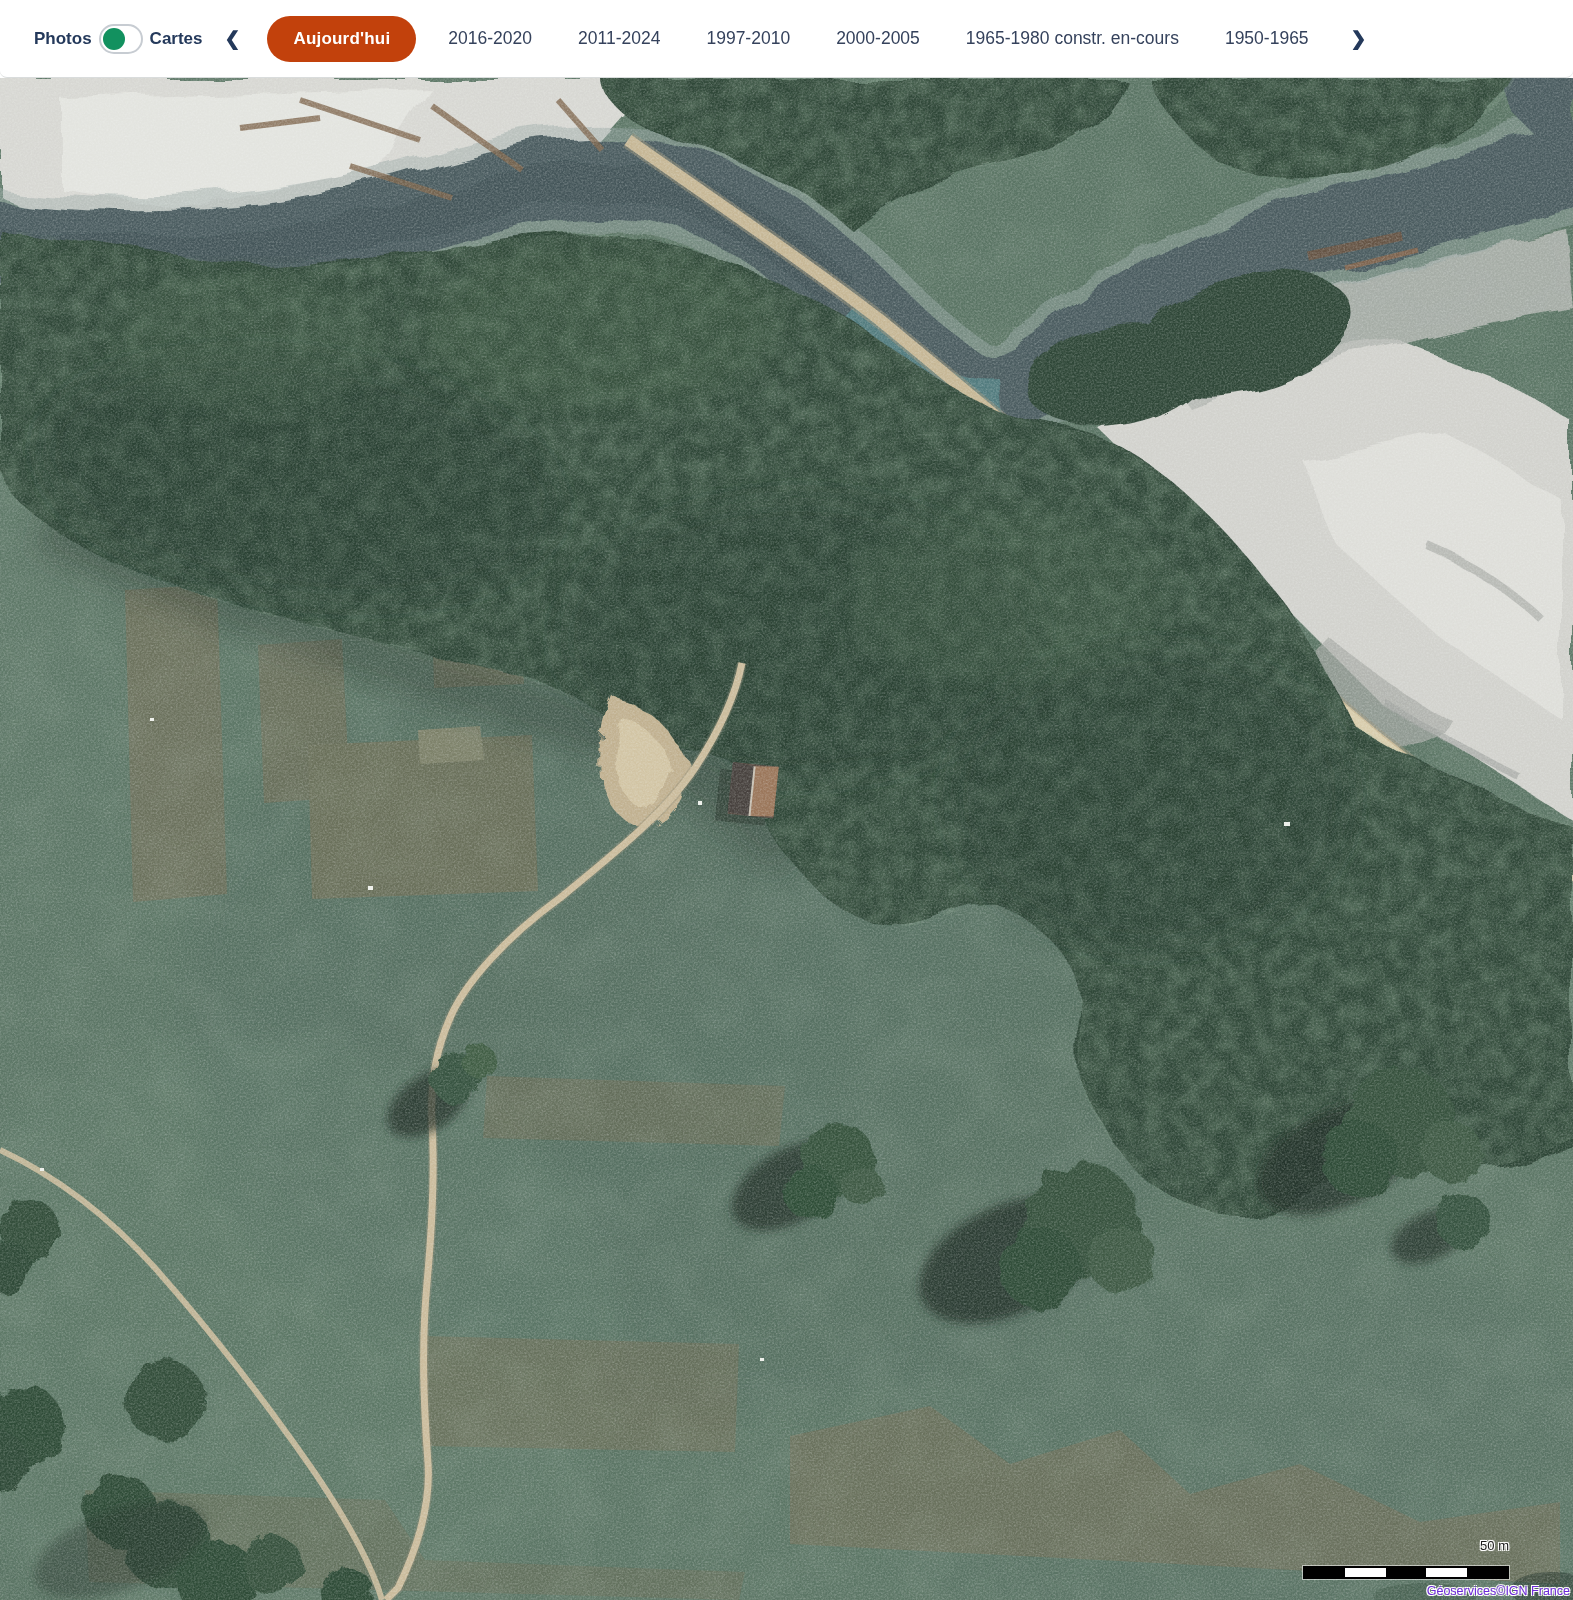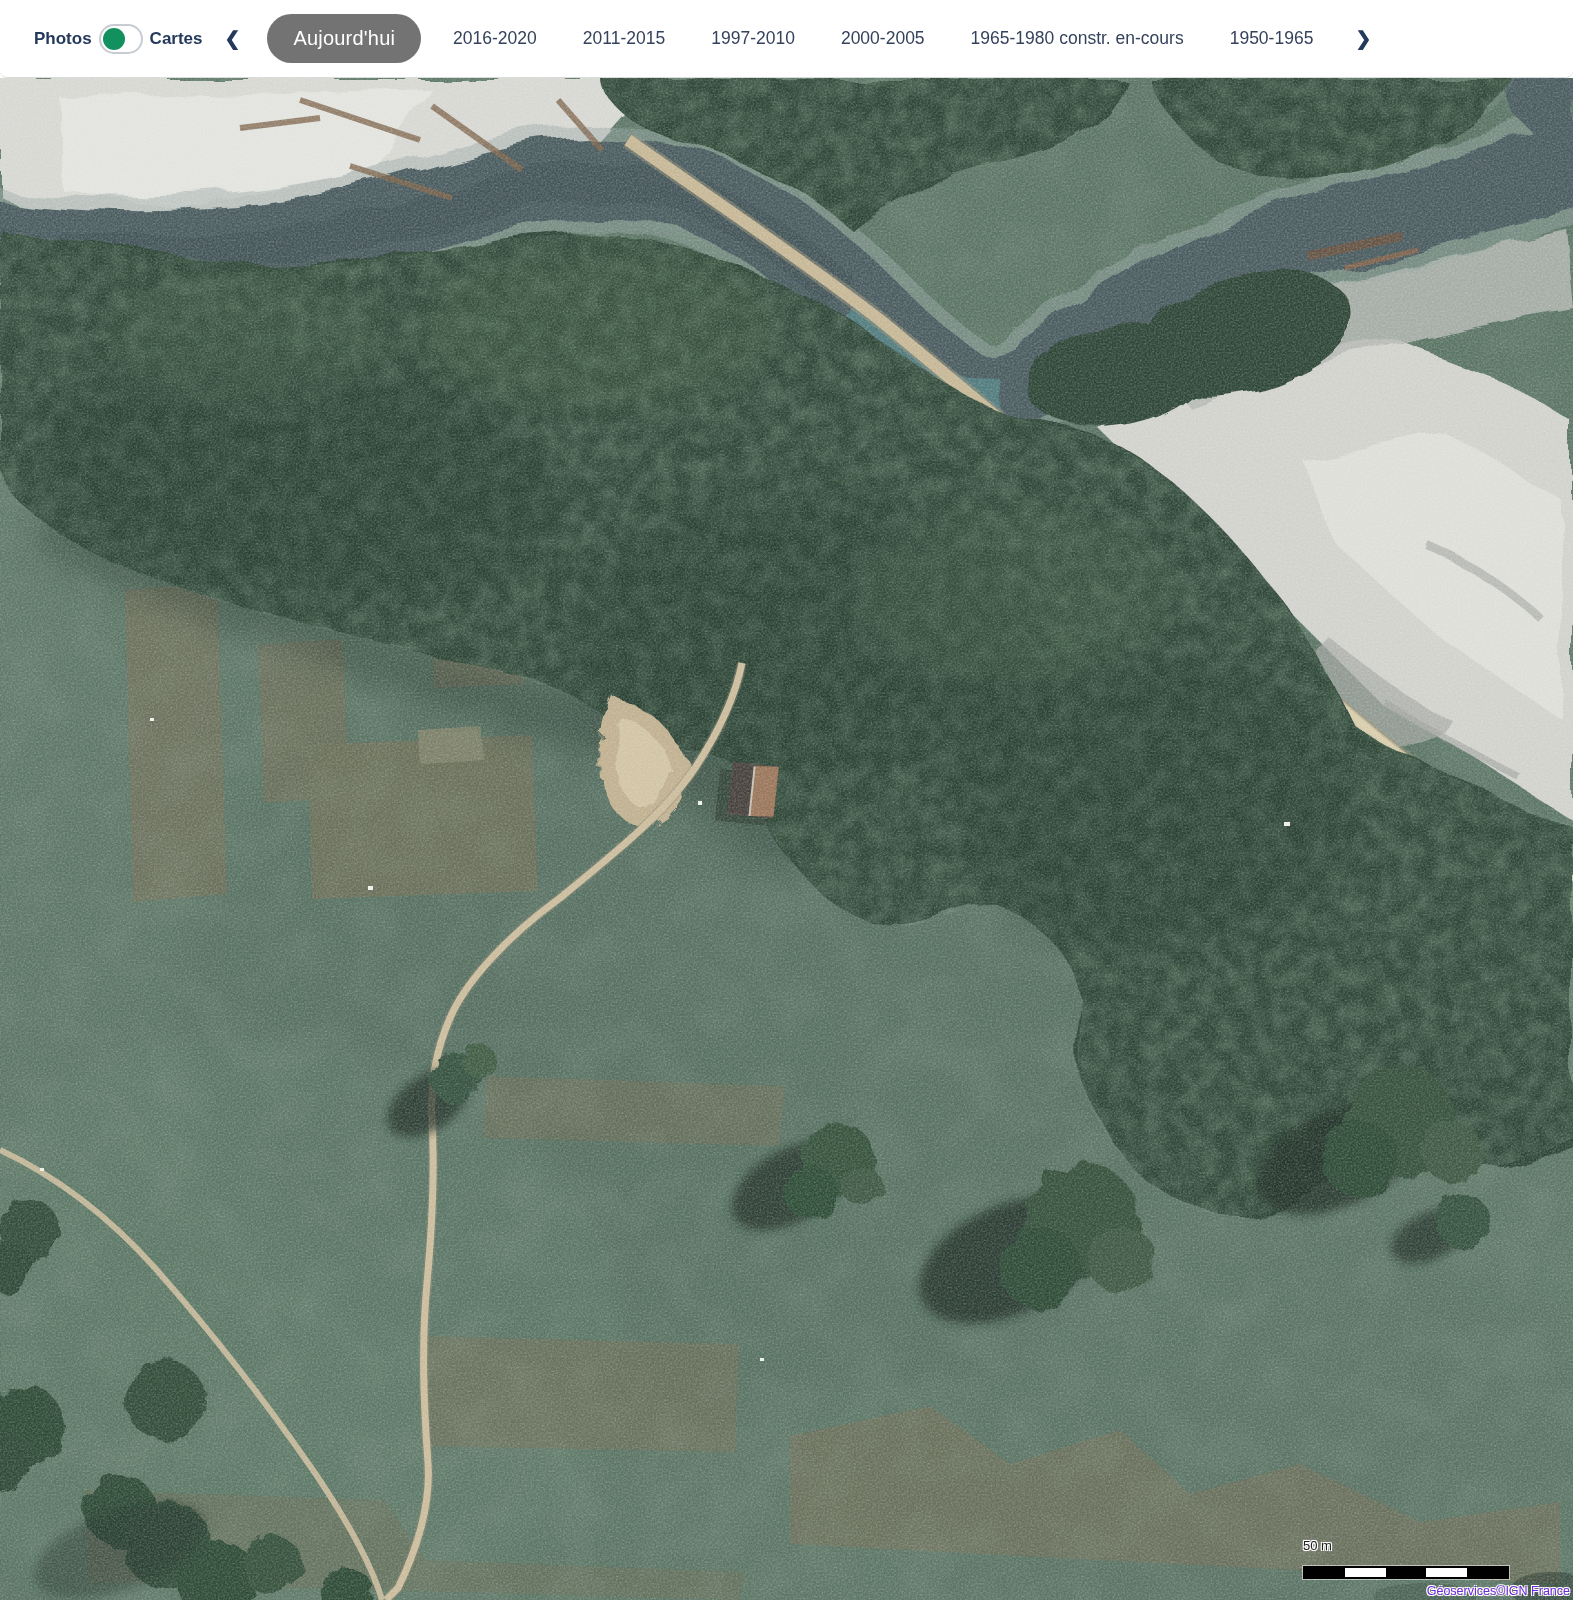--- a/index.html
+++ b/index.html
@@ -13,34 +13,34 @@
   .layer-toggle{display:flex;align-items:center;margin-left:34px;}
   .tgl-label{font-size:17px;font-weight:bold;color:#24395b;cursor:pointer;}
   .switch{width:40px;height:26px;border:2px solid #c7ccd2;border-radius:15px;background:#fff;
           margin:0 7px;position:relative;cursor:pointer;box-sizing:content-box;}
   .switch .knob{position:absolute;top:2px;left:2px;width:22px;height:22px;border-radius:50%;
                 background:#12915f;}
   .chev{background:none;border:none;padding:0;color:#24395b;font-size:19px;font-weight:bold;
         cursor:pointer;line-height:1;}
   .chev.prev{margin-left:22px;}
   .chev.next{margin-left:42px;}
-  .active-period{margin-left:27px;background:#737373;color:#ffffff;border:none;cursor:pointer;
-                 font-family:inherit;font-size:20px;font-weight:normal;border-radius:25px;
+  .active-period{margin-left:27px;background:#c2410c;color:#ffffff;border:none;cursor:pointer;
+                 font-family:inherit;font-size:17px;font-weight:bold;border-radius:25px;
                  padding:13px 26px;letter-spacing:.2px;}
   .periods{display:flex;align-items:center;gap:46px;margin-left:32px;}
   .periods button{background:none;border:none;padding:0;cursor:pointer;font-family:inherit;
                   font-size:17.5px;font-weight:normal;color:#35425c;white-space:nowrap;}
 
   
   .map{position:absolute;top:78px;left:0;width:1573px;height:1522px;overflow:hidden;cursor:grab;}
   .map svg{position:absolute;inset:0;display:block;}
 
   
   .scalebox{position:absolute;left:1303px;top:1460px;width:206px;z-index:4;pointer-events:none;}
-  .scale-label{text-align:left;font-size:13px;color:#1c1c1c;margin-bottom:13px;
+  .scale-label{text-align:right;font-size:13px;color:#1c1c1c;margin-bottom:13px;
       text-shadow:-1px -1px 0 #fff,1px -1px 0 #fff,-1px 1px 0 #fff,1px 1px 0 #fff,0 0 3px #fff;}
   .scale-bar{height:9px;border:2px solid #000;background:#000;display:flex;
              box-shadow:0 0 0 1px rgba(255,255,255,.55);}
   .scale-bar span{flex:1;}
   .scale-bar span:nth-child(even){background:#fff;}
   .scale-bar span:nth-child(odd){background:#000;}
 
   .attribution{position:absolute;right:3px;bottom:2px;font-size:12.5px;color:#6d28d9;z-index:4;
       text-shadow:-1px -1px 0 #fff,1px -1px 0 #fff,-1px 1px 0 #fff,1px 1px 0 #fff,0 0 2px #fff;}
 </style>
@@ -57,21 +57,21 @@
       </div>
       <span class="tgl-label">Cartes</span>
     </div>
 
     <button class="chev prev">❮</button>
 
     <button class="active-period">Aujourd'hui</button>
 
     <nav class="periods">
       <button>2016-2020</button>
-      <button>2011-2015</button>
+      <button>2011-2024</button>
       <button>1997-2010</button>
       <button>2000-2005</button>
       <button>1965-1980 constr. en-cours</button>
       <button>1950-1965</button>
     </nav>
 
     <button class="chev next">❯</button>
   </header>
 
   <div class="map">

